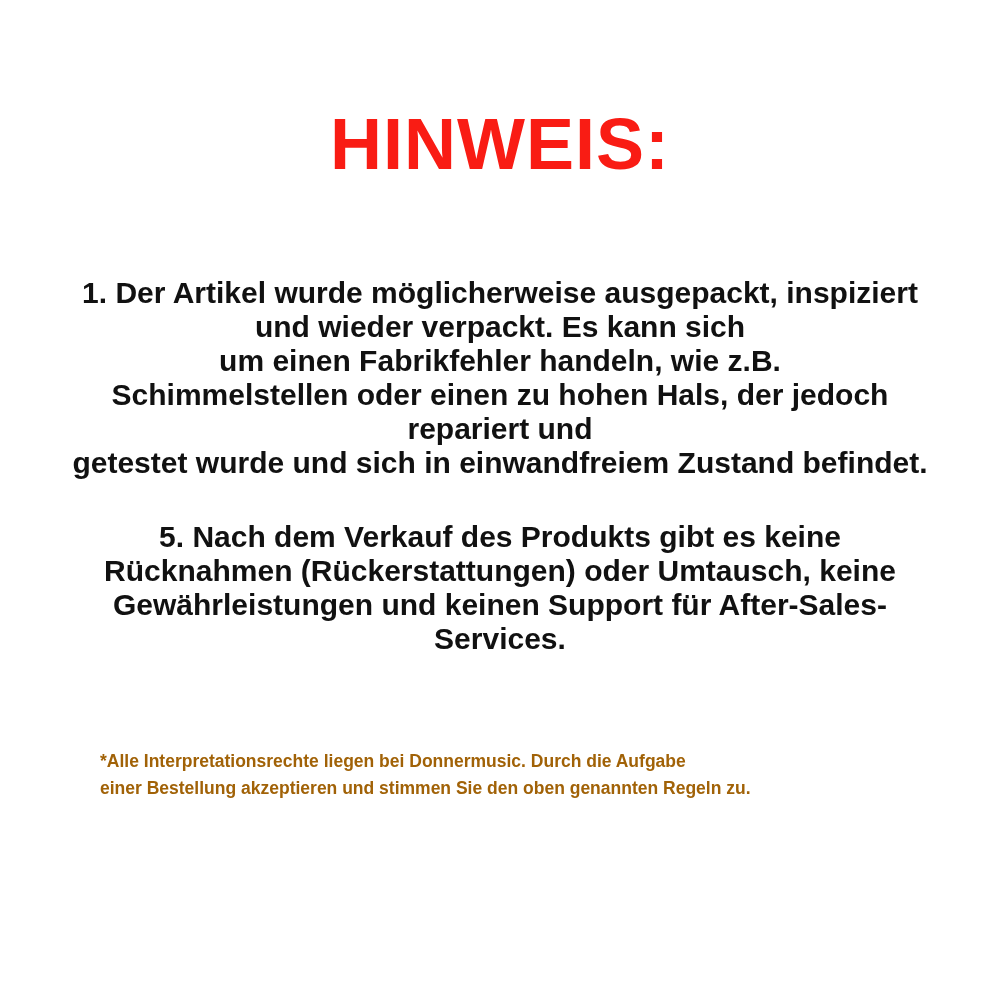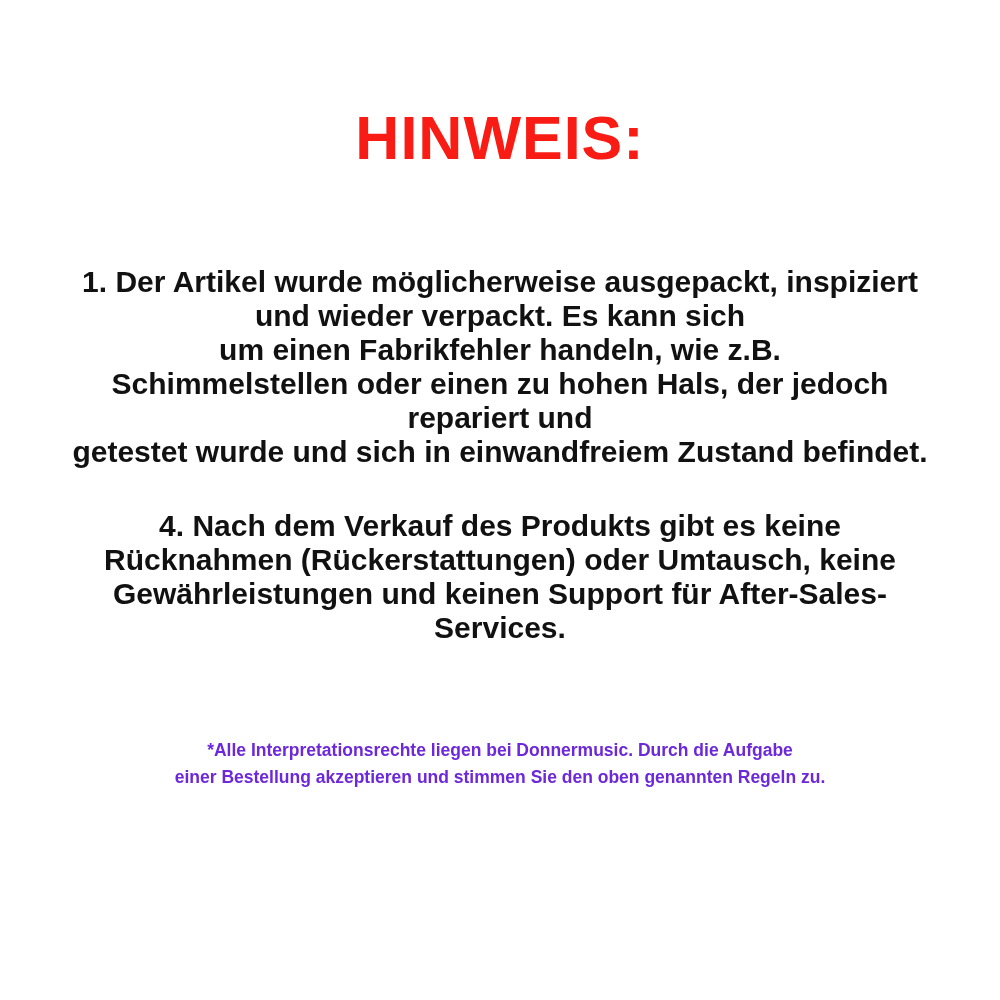--- a/index.html
+++ b/index.html
@@ -18,21 +18,21 @@
     position: relative;
     width: 1000px;
     height: 1000px;
     box-sizing: border-box;
     display: flex;
     flex-direction: column;
     align-items: center;
   }
   .notice-title {
     margin-top: 108px;
-    font-size: 61px;
+    font-size: 72px;
     line-height: 1;
     font-weight: bold;
     letter-spacing: 1px;
     color: #f91c14;
     text-align: center;
     width: 100%;
   }
   .body-block {
     width: 880px;
     margin-top: 96px;
@@ -45,42 +45,41 @@
     color: #111111;
     margin: 0 0 40px 0;
     white-space: pre-line;
   }
   .para:last-child {
     margin-bottom: 0;
   }
   .footnote {
     width: 800px;
     margin-top: 92px;
-    text-align: center;
     font-size: 17.5px;
     line-height: 27px;
     font-weight: 600;
-    color: #6d28d9;
+    color: #a16207;
     white-space: pre-line;
   }
 </style>
 </head>
 <body>
 
 <div class="page">
 
   <div class="notice-title" style="color: rgb(249, 28, 20);">HINWEIS:</div>
 
   <div class="body-block">
     <p class="para">1. Der Artikel wurde möglicherweise ausgepackt, inspiziert
 und wieder verpackt. Es kann sich
 um einen Fabrikfehler handeln, wie z.B.
 Schimmelstellen oder einen zu hohen Hals, der jedoch repariert und
 getestet wurde und sich in einwandfreiem Zustand befindet.</p>
-    <p class="para">4. Nach dem Verkauf des Produkts gibt es keine
+    <p class="para">5. Nach dem Verkauf des Produkts gibt es keine
 Rücknahmen (Rückerstattungen) oder Umtausch, keine
 Gewährleistungen und keinen Support für After-Sales-Services.</p>
   </div>
 
   <div class="footnote">*Alle Interpretationsrechte liegen bei Donnermusic. Durch die Aufgabe
 einer Bestellung akzeptieren und stimmen Sie den oben genannten Regeln zu.</div>
 
 </div>
 
 </body></html>

